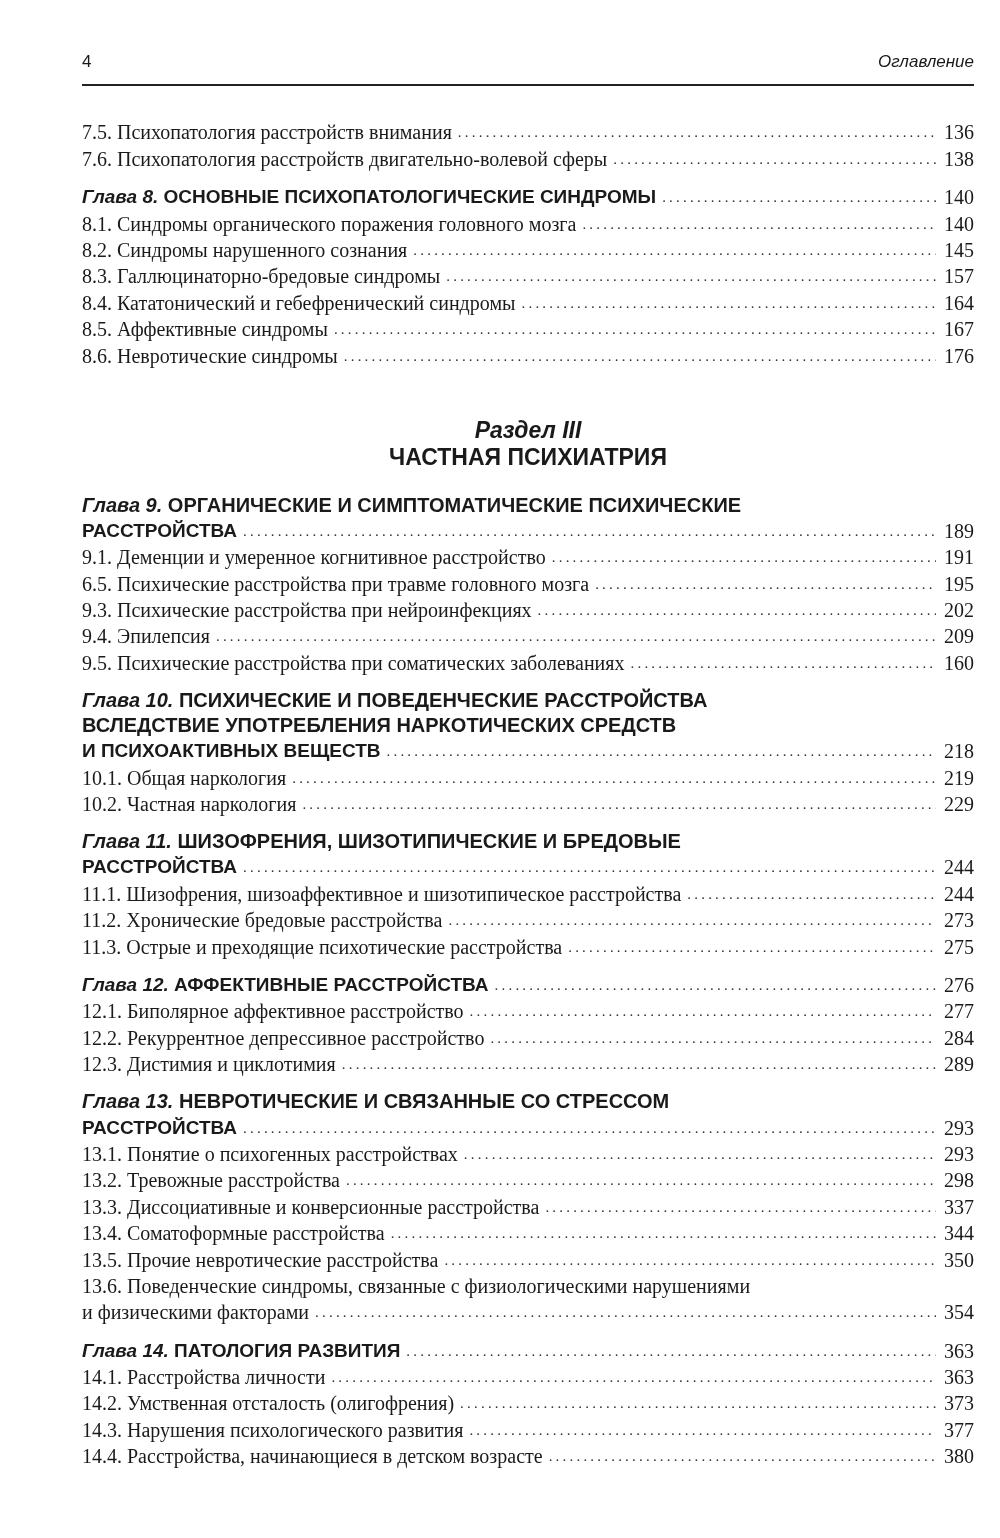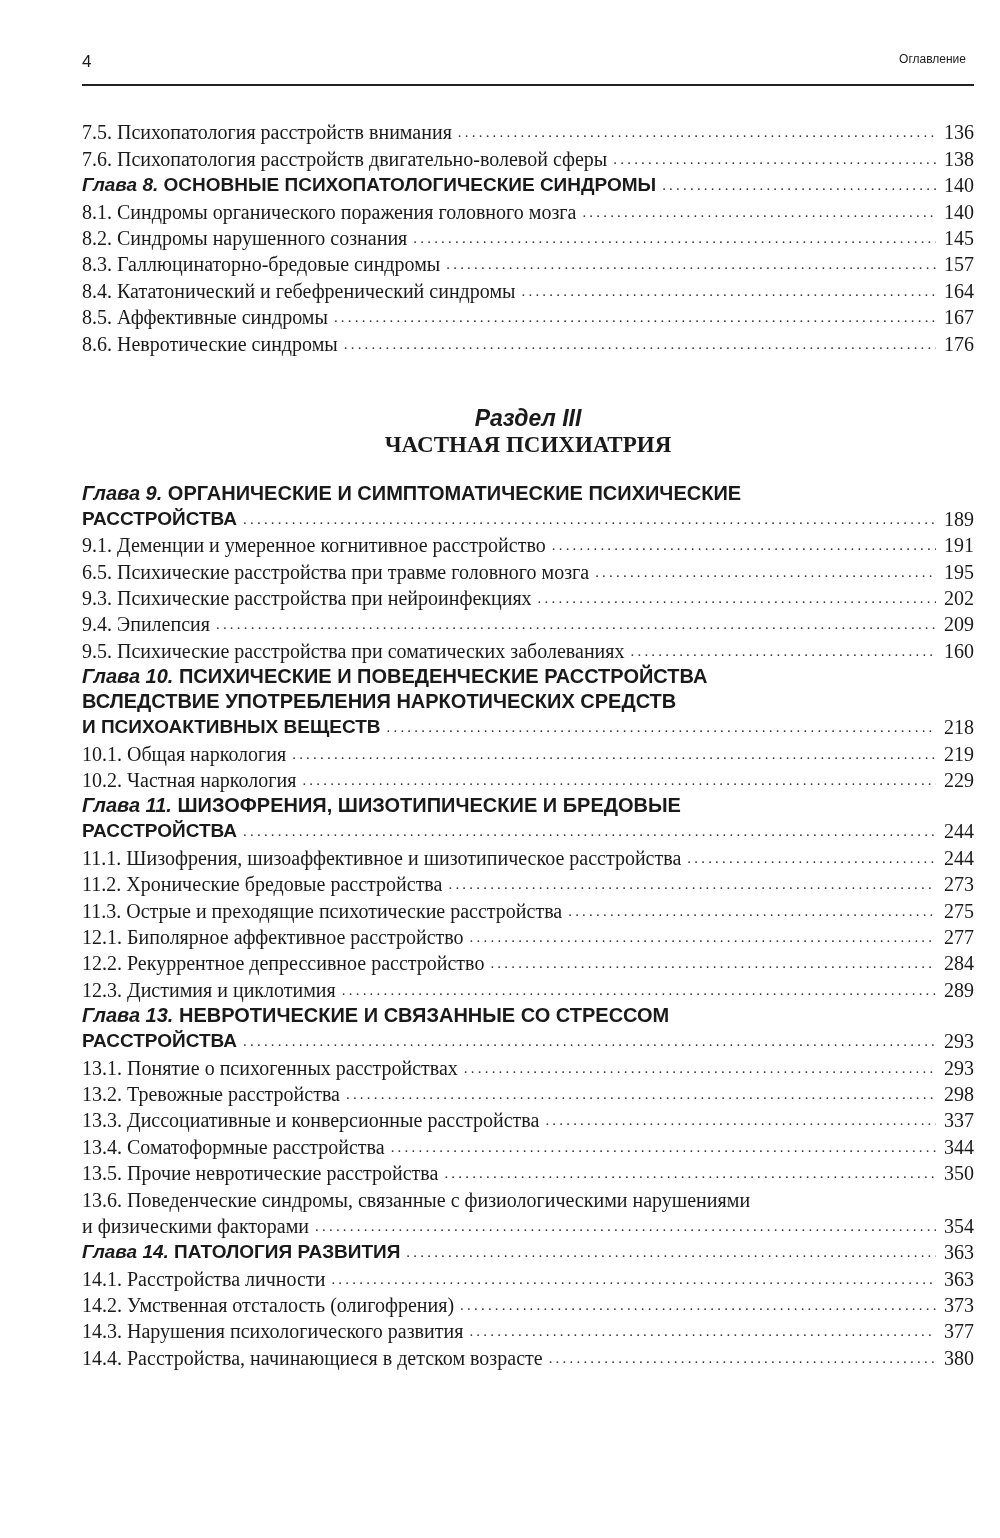--- a/index.html
+++ b/index.html
@@ -1,33 +1,33 @@
 <!DOCTYPE html>
 <html><head>
 <meta charset="utf-8">
 <style>
   html, body { margin:0; padding:0; background:#fff; }
   body { width:1000px; height:1538px; position:relative; overflow:hidden; color:#1a1a1a; }
   .hdr { position:absolute; left:82px; right:26px; top:50px; height:34px; border-bottom:2px solid #222; }
   .hdr .pn { position:absolute; left:0; top:2px; font-family:"Liberation Sans", sans-serif; font-size:17px; }
-  .hdr .ht { position:absolute; right:8px; top:2px; font-family:"Liberation Sans", sans-serif; font-size:12px; }
+  .hdr .ht { position:absolute; right:0; top:2px; font-family:"Liberation Sans", sans-serif; font-size:17px; font-style:italic; }
   .toc { position:absolute; left:82px; right:26px; top:119px; }
   .row { display:flex; align-items:flex-end; height:26.4px; font-family:"Liberation Serif", serif; font-size:20px; line-height:26px; white-space:nowrap; overflow:hidden; }
   .row .t { flex:0 0 auto; padding-right:6px; }
   .row .d { flex:1 1 auto; overflow:hidden; letter-spacing:3.2px; font-size:15px; color:#333; }
   .row .d::before { content:"........................................................................................................................................................................................................"; }
   .row .p { flex:0 0 auto; padding-left:8px; text-align:right; min-width:30px; }
-  .ch { margin-top:0; }
+  .ch { margin-top:12px; }
   .ch .t, .chl { font-family:"Liberation Sans", sans-serif; font-weight:bold; font-size:20px; }
   .ch .t i, .chl i { font-style:italic; }
   .chl { height:25px; line-height:25px; white-space:nowrap; }
   .row.chrow .t { font-family:"Liberation Sans", sans-serif; font-weight:bold; font-size:19px; }
   .sec { text-align:center; font-family:"Liberation Sans", sans-serif; font-weight:bold; font-size:23px; margin-top:48px; margin-bottom:22px; }
   .sec .a { font-style:italic; line-height:26px; }
-  .sec .b { line-height:28px;font-family:Liberation Serif, serif; }
+  .sec .b { line-height:28px; }
 </style>
 </head>
 <body>
 
 <div class="hdr">
   <span class="pn">4</span>
   <span class="ht">Оглавление</span>
 </div>
 
 <div class="toc">
@@ -149,20 +149,25 @@
       <span class="t">11.2. Хронические бредовые расстройства</span>
       <span class="d"></span>
       <span class="p">273</span>
     </div>
   <div class="row">
       <span class="t">11.3. Острые и преходящие психотические расстройства</span>
       <span class="d"></span>
       <span class="p">275</span>
     </div>
 
+  <div class="row chrow ch">
+      <span class="t"><i>Глава 12.</i> <span>АФФЕКТИВНЫЕ РАССТРОЙСТВА</span></span>
+      <span class="d"></span>
+      <span class="p">276</span>
+    </div>
   <div class="row">
       <span class="t">12.1. Биполярное аффективное расстройство</span>
       <span class="d"></span>
       <span class="p">277</span>
     </div>
   <div class="row">
       <span class="t">12.2. Рекуррентное депрессивное расстройство</span>
       <span class="d"></span>
       <span class="p">284</span>
     </div>

